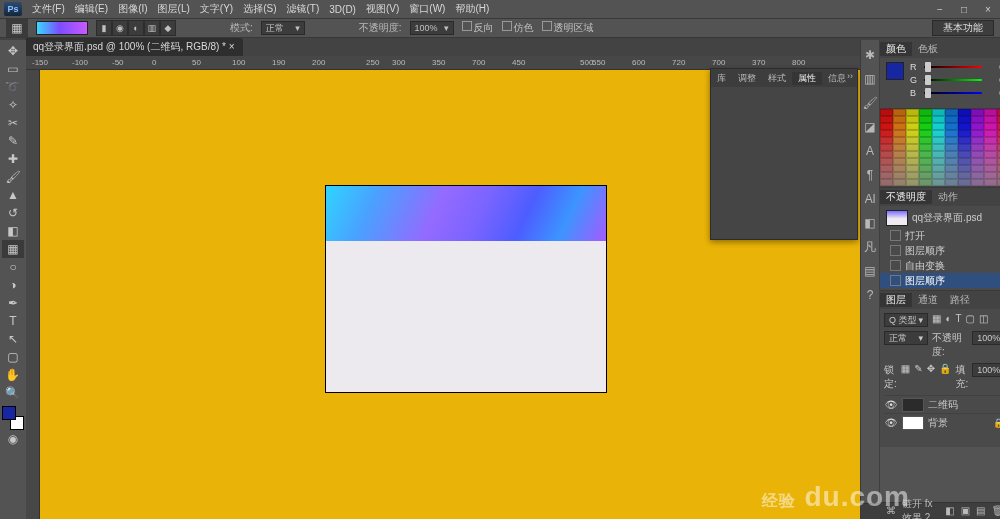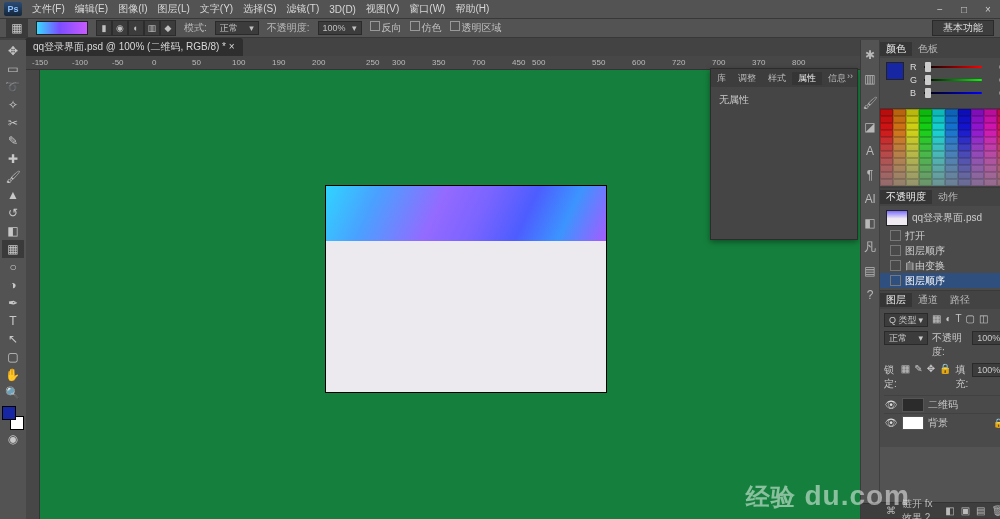--- a/index.html
+++ b/index.html
@@ -9,30 +9,30 @@
 .menubar { height:18px; background:#535353; display:flex; align-items:center; padding:0 4px; gap:2px; }
 .ps-logo { width:18px; height:14px; background:linear-gradient(180deg,#2c4b74 0%,#14263a 100%); border-radius:2px; display:flex; align-items:center; justify-content:center; color:#8bc0ff; font-weight:bold; font-size:9px; margin-right:4px; }
 .menubar-item { padding:0 4px; font-size:10px; color:#d8d8d8; }
 .win-controls { position:absolute; top:0; right:0; height:18px; display:flex; gap:12px; padding-right:6px; align-items:center; font-size:10px; color:#ccc; }
 .win-controls span { width:12px; text-align:center; }
 
 .optionsbar { height:20px; background:#535353; border-top:1px solid #383838; border-bottom:1px solid #383838; display:flex; align-items:center; padding:0 6px; gap:8px; font-size:10px; color:#c0c0c0; }
 .grad-sample { width:52px; height:14px; background:linear-gradient(90deg,#38d9ff 0%,#7a4dff 45%,#c95aff 100%); border:1px solid #222; }
 .grad-type { display:flex; gap:0; }
 .grad-type span { width:16px; height:16px; border:1px solid #2c2c2c; background:#3c3c3c; display:inline-flex; align-items:center; justify-content:center; font-size:9px; }
-.opt-label { color:#bbb; }
+.opt-label { color:#bbb;margin-left:46px; }
 .chk { width:10px; height:10px; border:1px solid #999; display:inline-block; margin-right:2px; }
 .btn-basic { position:absolute; right:6px; top:20px; height:16px; padding:0 10px; background:#3d3d3d; border:1px solid #2a2a2a; font-size:10px; display:flex; align-items:center; color:#ddd; }
 
 
 .tabrow { height:18px; background:#434343; display:flex; align-items:end; padding-left:25px; }
 .doctab { background:#2e2e2e; padding:2px 8px; font-size:10px; color:#d8d8d8; border-top-left-radius:3px; border-top-right-radius:3px; }
 
 
-.workspace { position:absolute; top:56px; left:26px; right:140px; bottom:0; background:#15803d;text-align:center; }
+.workspace { position:absolute; top:56px; left:26px; right:140px; bottom:0; background:#eab308;text-align:center; }
 .ruler-h { position:absolute; top:0; left:0; right:0; height:14px; background:#474747; border-bottom:1px solid #333; color:#bbb; font-size:8px; display:flex; align-items:center; }
 .ruler-h span { position:absolute; }
 .ruler-v { position:absolute; top:14px; left:0; bottom:0; width:14px; background:#474747; border-right:1px solid #333; }
 .canvas { position:absolute; left:300px; top:130px; width:280px; height:206px; background:#ece9ef; box-shadow:0 0 0 1px #000; }
 .canvas .grad { position:absolute; top:0; left:0; right:0; height:55px; background:linear-gradient(115deg,#2fd4ff 0%,#4aa0ff 18%,#946aff 40%,#7a64ff 55%,#4d5dff 70%,#3c94ff 84%,#a45cff 100%); }
 
 
 .toolbox { position:absolute; top:40px; left:0; width:26px; bottom:0; background:#535353; display:flex; flex-direction:column; align-items:center; padding-top:2px; gap:0; }
 .tool { width:22px; height:18px; display:flex; align-items:center; justify-content:center; color:#c8c8c8; font-size:12px; }
 .tool.sel { background:#3a3a3a; }
@@ -89,21 +89,21 @@
 .panel-foot { position:absolute; bottom:0; left:0; right:0; height:16px; background:#3e3e3e; border-top:1px solid #333; display:flex; align-items:center; justify-content:flex-end; gap:6px; padding:0 6px; font-size:10px; color:#bbb; }
 
 
 .float-panel { position:absolute; top:68px; left:710px; width:148px; height:172px; background:#454545; border:1px solid #2c2c2c; box-shadow:0 2px 6px rgba(0,0,0,.4); }
 .float-panel .panel-tabs { background:#3d3d3d; font-size:9px; }
 .float-panel .body { padding:6px 8px; font-size:10px; color:#ccc; }
 .float-panel .close { position:absolute; top:2px; right:4px; font-size:9px; color:#bbb; }
 
 
 .wm { position:absolute; bottom:6px; right:90px; color:rgba(255,255,255,.5); font-size:28px; font-weight:bold; letter-spacing:1px; }
-.wm .cn { font-size:24px; }
+.wm .cn { font-size:16px; }
 </style>
 </head>
 <body>
 
 <div class="menubar">
   <div class="ps-logo">Ps</div>
   <div class="menubar-item">文件(F)</div>
   <div class="menubar-item">编辑(E)</div>
   <div class="menubar-item">图像(I)</div>
   <div class="menubar-item">图层(L)</div>
@@ -187,21 +187,21 @@
       <span style="left:126px">0</span>
       <span style="left:166px">50</span>
       <span style="left:206px">100</span>
       <span style="left:246px">190</span>
       <span style="left:286px">200</span>
       <span style="left:340px">250</span>
       <span style="left:366px">300</span>
       <span style="left:406px">350</span>
       <span style="left:446px">700</span>
       <span style="left:486px">450</span>
-      <span style="left:506px">500</span>
+      <span style="left:554px">500</span>
       <span style="left:566px">550</span>
       <span style="left:606px">600</span>
       <span style="left:646px">720</span>
       <span style="left:686px">700</span>
       <span style="left:726px">370</span>
       <span style="left:766px">800</span>
   </div>
   <div class="ruler-v"></div>
   <div class="canvas">
     <div class="grad"></div>
@@ -210,21 +210,20 @@
 
 <div class="float-panel">
   <div class="panel-tabs">
     <span>库</span>
     <span>调整</span>
     <span>样式</span>
     <span class="active">属性</span>
     <span>信息</span>
   </div>
   <span class="close">››</span>
-  <div class="body">无属性</div>
 </div>
 
 <div class="rightdock">
   <div class="iconstrip">
     <div class="ic">✱</div>
     <div class="ic">▥</div>
     <div class="ic">🖌</div>
     <div class="ic">◪</div>
     <div class="ic">A</div>
     <div class="ic">¶</div>

